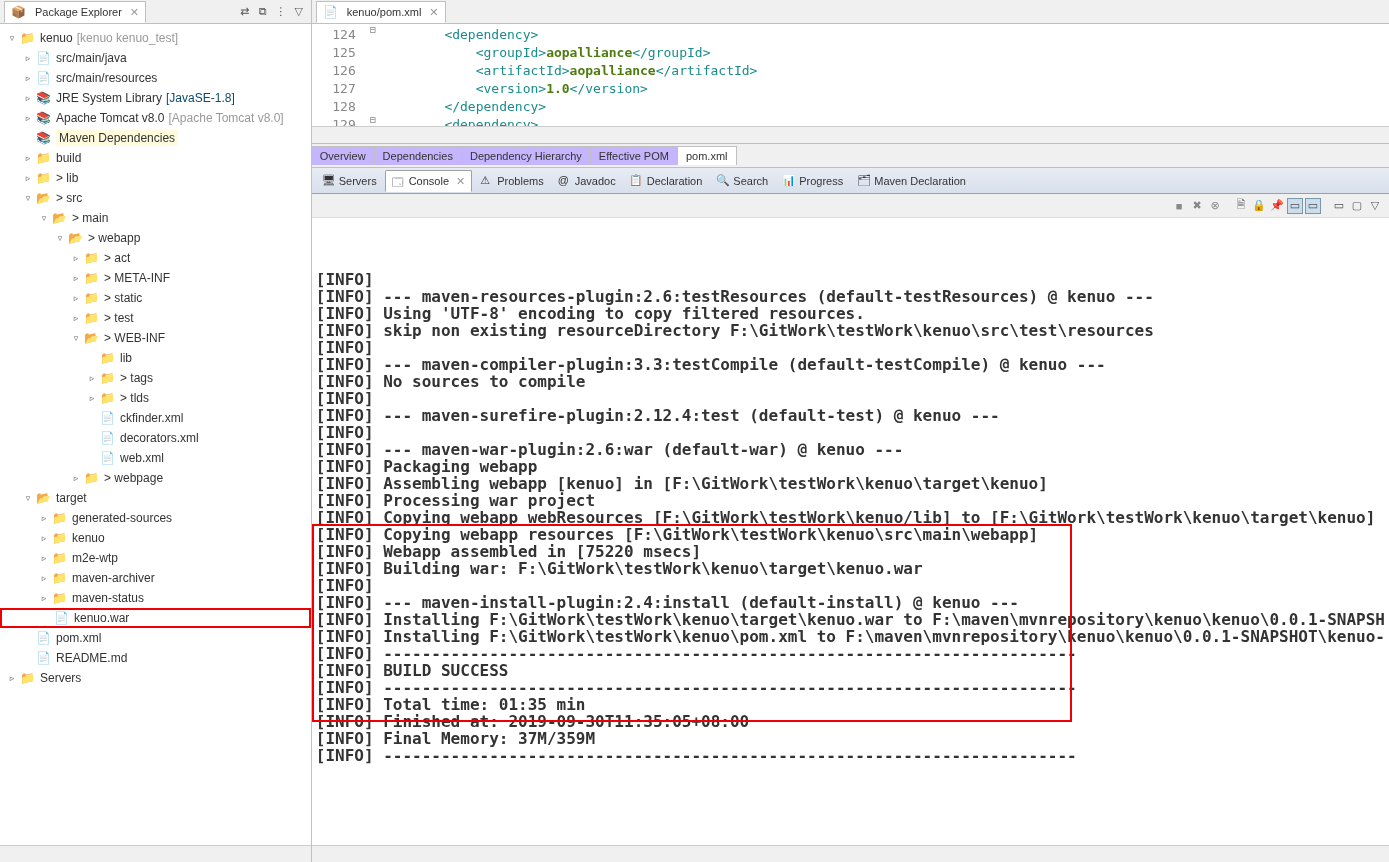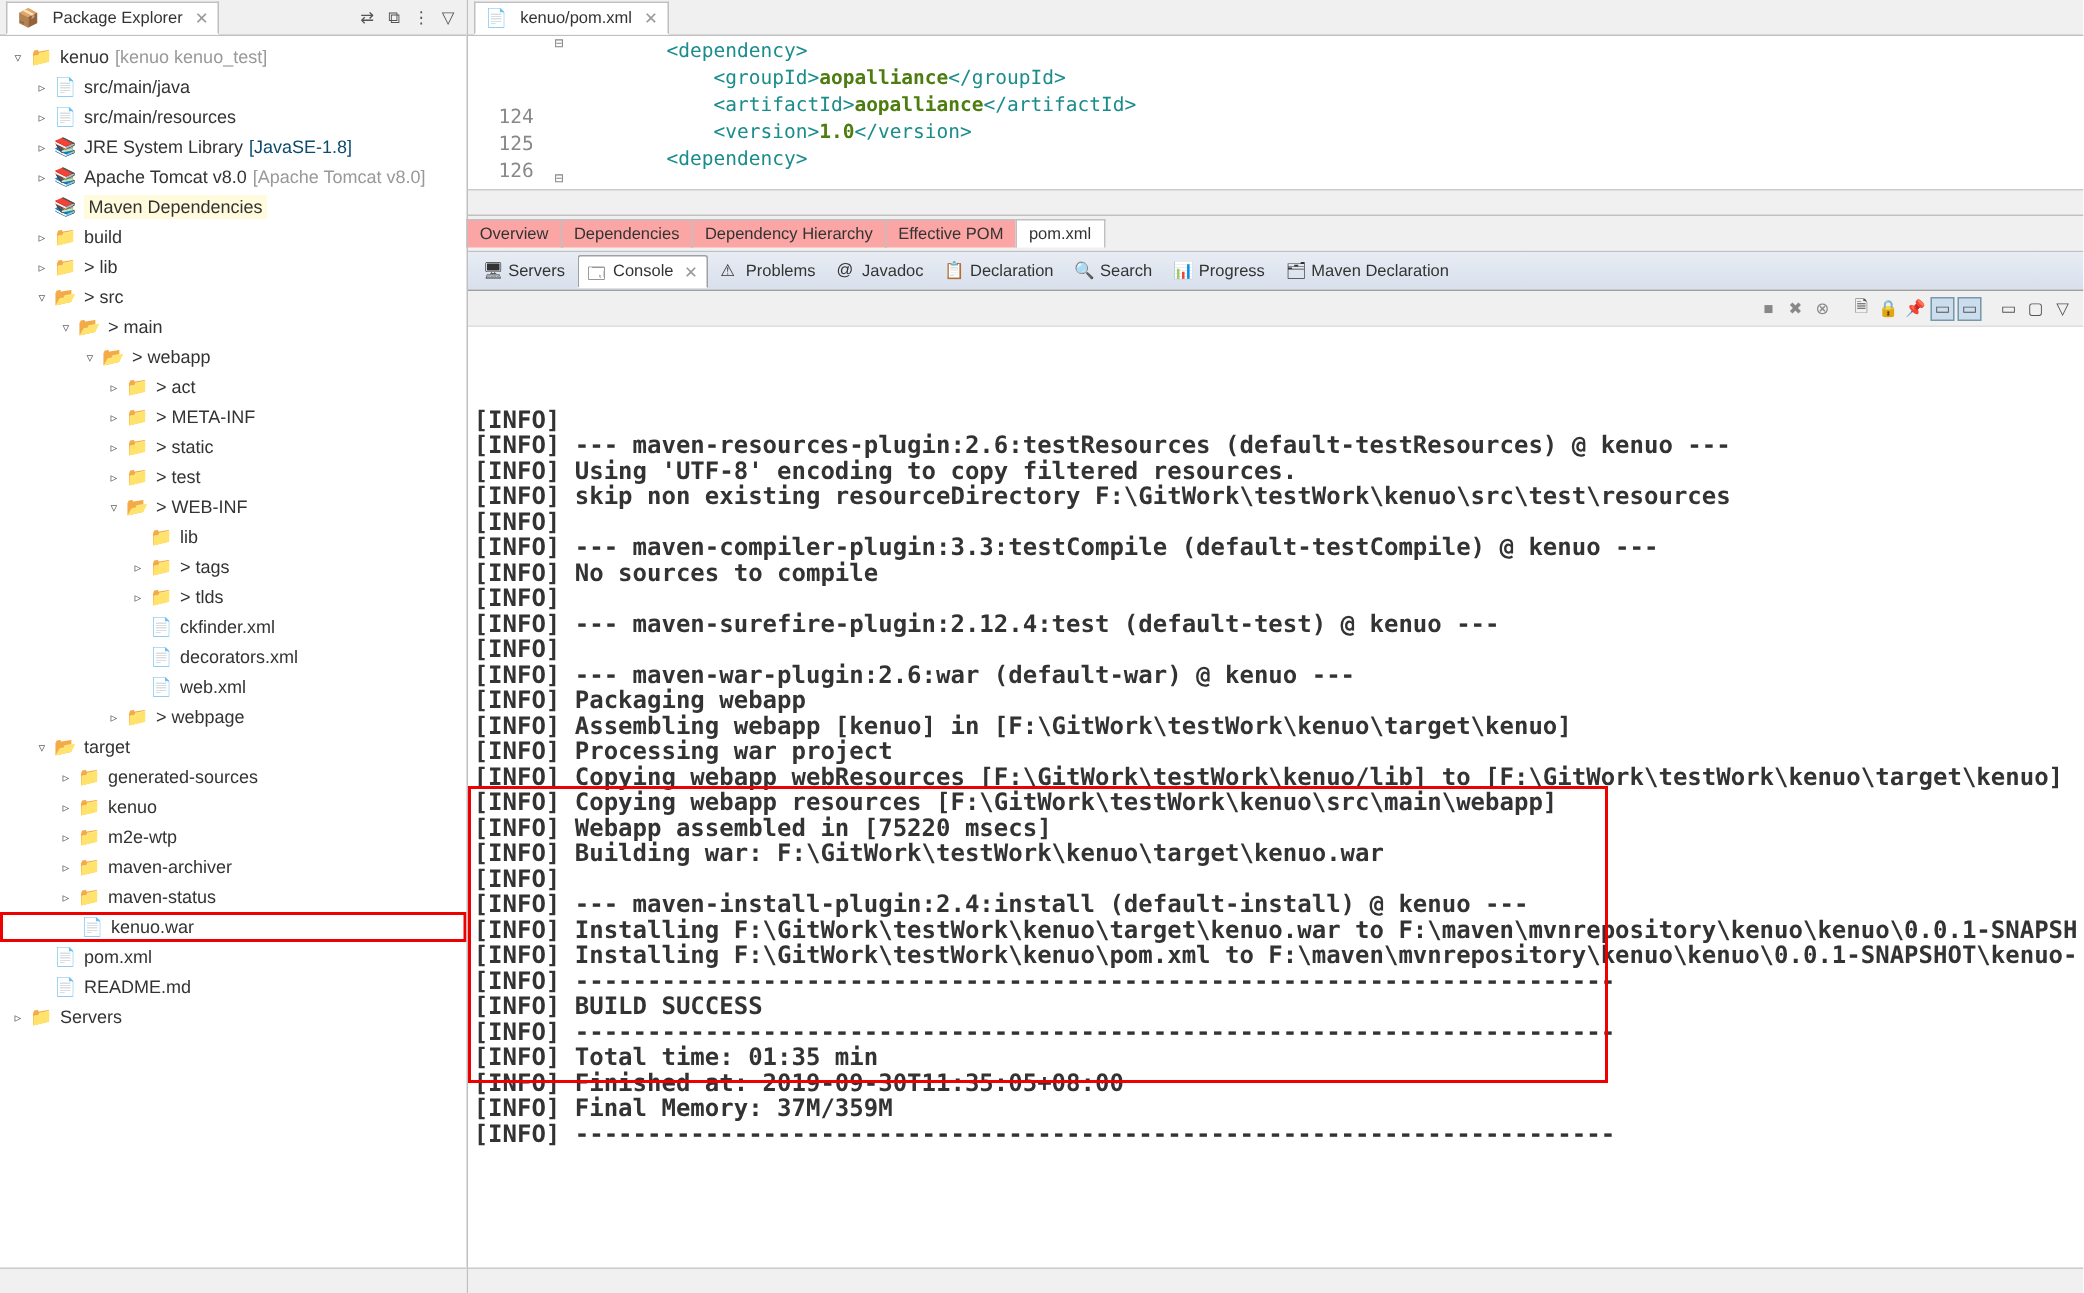--- a/index.html
+++ b/index.html
@@ -19,30 +19,30 @@
 .package-icon { color: #c77b2b; }
 .jar-icon { color: #888; }
 .xml-icon { color: #5c7ba3; }
 .label-extra { color: #999; margin-left: 4px; }
 .label-warn { color: #0c4a6e; }
 .highlighted-row { border: 2px solid #e00; }
 .maven-dep { background: #fffbdc; padding: 1px 3px; }
 .editor-area { height: 168px; display: flex; flex-direction: column; border-bottom: 1px solid #c0c0c0; }
 .editor-tab-row { height: 24px; background: #f0f0f0; display: flex; align-items: center; padding: 0 4px; font-size: 11px; border-bottom: 1px solid #c0c0c0; }
 .code-area { flex: 1; display: flex; overflow: hidden; font-family: Consolas, monospace; font-size: 13px; background: #fff; }
-.gutter { width: 52px; background: #fff; text-align: right; padding: 2px 8px 2px 0; color: #888; margin-top: 44px; }
+.gutter { width: 52px; background: #fff; text-align: right; padding: 2px 8px 2px 0; color: #888; }
 .gutter div { height: 18px; line-height: 18px; }
 .code-lines { flex: 1; padding: 2px 0; overflow: hidden; }
 .code-lines div { height: 18px; line-height: 18px; white-space: pre; }
 .tag { color: #1a8c8c; }
 .text { color: #4d7c0f; font-weight: bold; }
 .fold-col { width: 18px; }
 .fold-col div { height: 18px; text-align: center; color: #888; font-size: 10px; }
 .editor-bottom-tabs { height: 24px; background: #f0f0f0; display: flex; align-items: center; font-size: 11px; border-top: 1px solid #c0c0c0; }
-.btab { padding: 3px 8px; border-right: 1px solid #c0c0c0; cursor: pointer; border-top: 1px solid #c0c0c0; border-left: 1px solid #c0c0c0; margin-left: -1px; background: #fca5a5; }
+.btab { padding: 3px 8px; border-right: 1px solid #c0c0c0; cursor: pointer; border-top: 1px solid #c0c0c0; border-left: 1px solid #c0c0c0; margin-left: -1px; background: #c4b5fd; }
 .btab.active { background: #fff; }
 .bottom-panel { flex: 1; display: flex; flex-direction: column; }
 .bottom-tabs { height: 26px; background: linear-gradient(#e8ecf4, #d8e0ec); display: flex; align-items: center; font-size: 11px; border-bottom: 1px solid #a0a0a0; padding: 0 4px; gap: 2px; }
 .btab2 { padding: 3px 6px; border-radius: 2px 2px 0 0; cursor: pointer; display: flex; align-items: center; gap: 3px; }
 .btab2.active { background: #fff; border: 1px solid #a0a0a0; border-bottom: 1px solid #fff; margin-bottom: -1px; }
 .btab2-icon { width: 14px; height: 14px; display: inline-block; }
 .console-toolbar { height: 24px; background: #f0f0f0; display: flex; align-items: center; justify-content: flex-end; padding: 0 6px; gap: 2px; border-bottom: 1px solid #ddd; }
 .console-status { font-size: 11px; color: #555; padding: 2px 6px; }
 .console-output { flex: 1; overflow: auto; font-family: Consolas, monospace; font-size: 16px; font-weight: bold; padding: 2px 4px; line-height: 17px; white-space: pre; position: relative; }
 .hl-box1 { position: absolute; border: 2px solid #e00; pointer-events: none; }
@@ -254,20 +254,21 @@
           <div></div>
           <div></div>
           <div></div>
           <div>⊟</div>
         </div>
       <div class="code-lines">
         <div><span>        </span><span class="tag">&lt;dependency&gt;</span></div>
         <div><span>            </span><span class="tag">&lt;groupId&gt;</span><span class="text">aopalliance</span><span class="tag">&lt;/groupId&gt;</span></div>
         <div><span>            </span><span class="tag">&lt;artifactId&gt;</span><span class="text">aopalliance</span><span class="tag">&lt;/artifactId&gt;</span></div>
         <div><span>            </span><span class="tag">&lt;version&gt;</span><span class="text">1.0</span><span class="tag">&lt;/version&gt;</span></div>
+        <div><span>        </span><span class="tag">&lt;/dependency&gt;</span></div>
         <div><span>        </span><span class="tag">&lt;dependency&gt;</span></div>
       </div>
     </div>
     <div class="scrollbar-h"></div>
     <div class="editor-bottom-tabs">
       <div class="btab">Overview</div>
       <div class="btab">Dependencies</div>
       <div class="btab">Dependency Hierarchy</div>
       <div class="btab">Effective POM</div>
       <div class="btab active">pom.xml</div>

